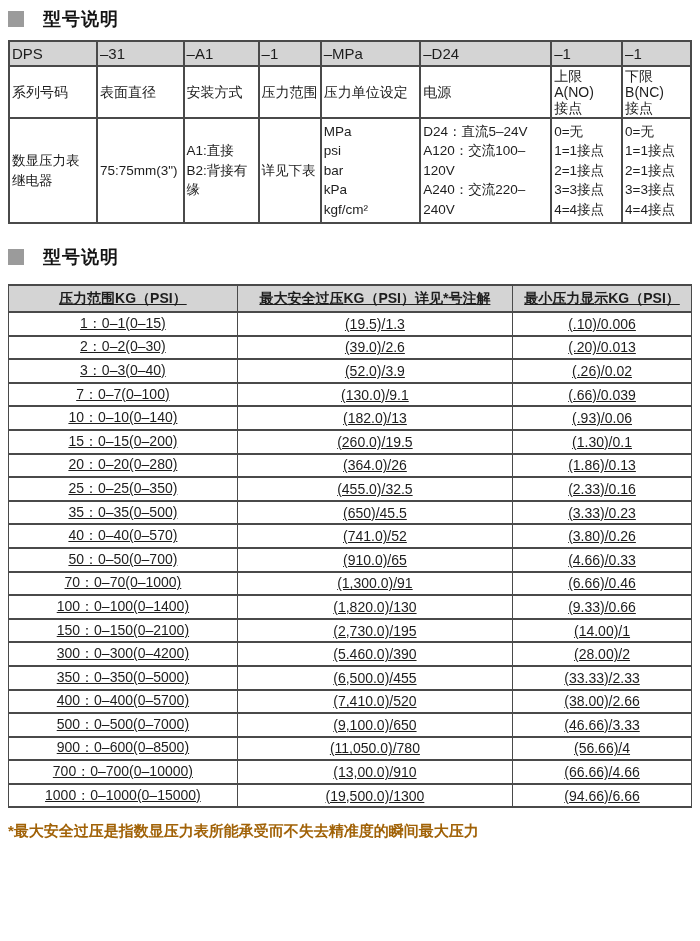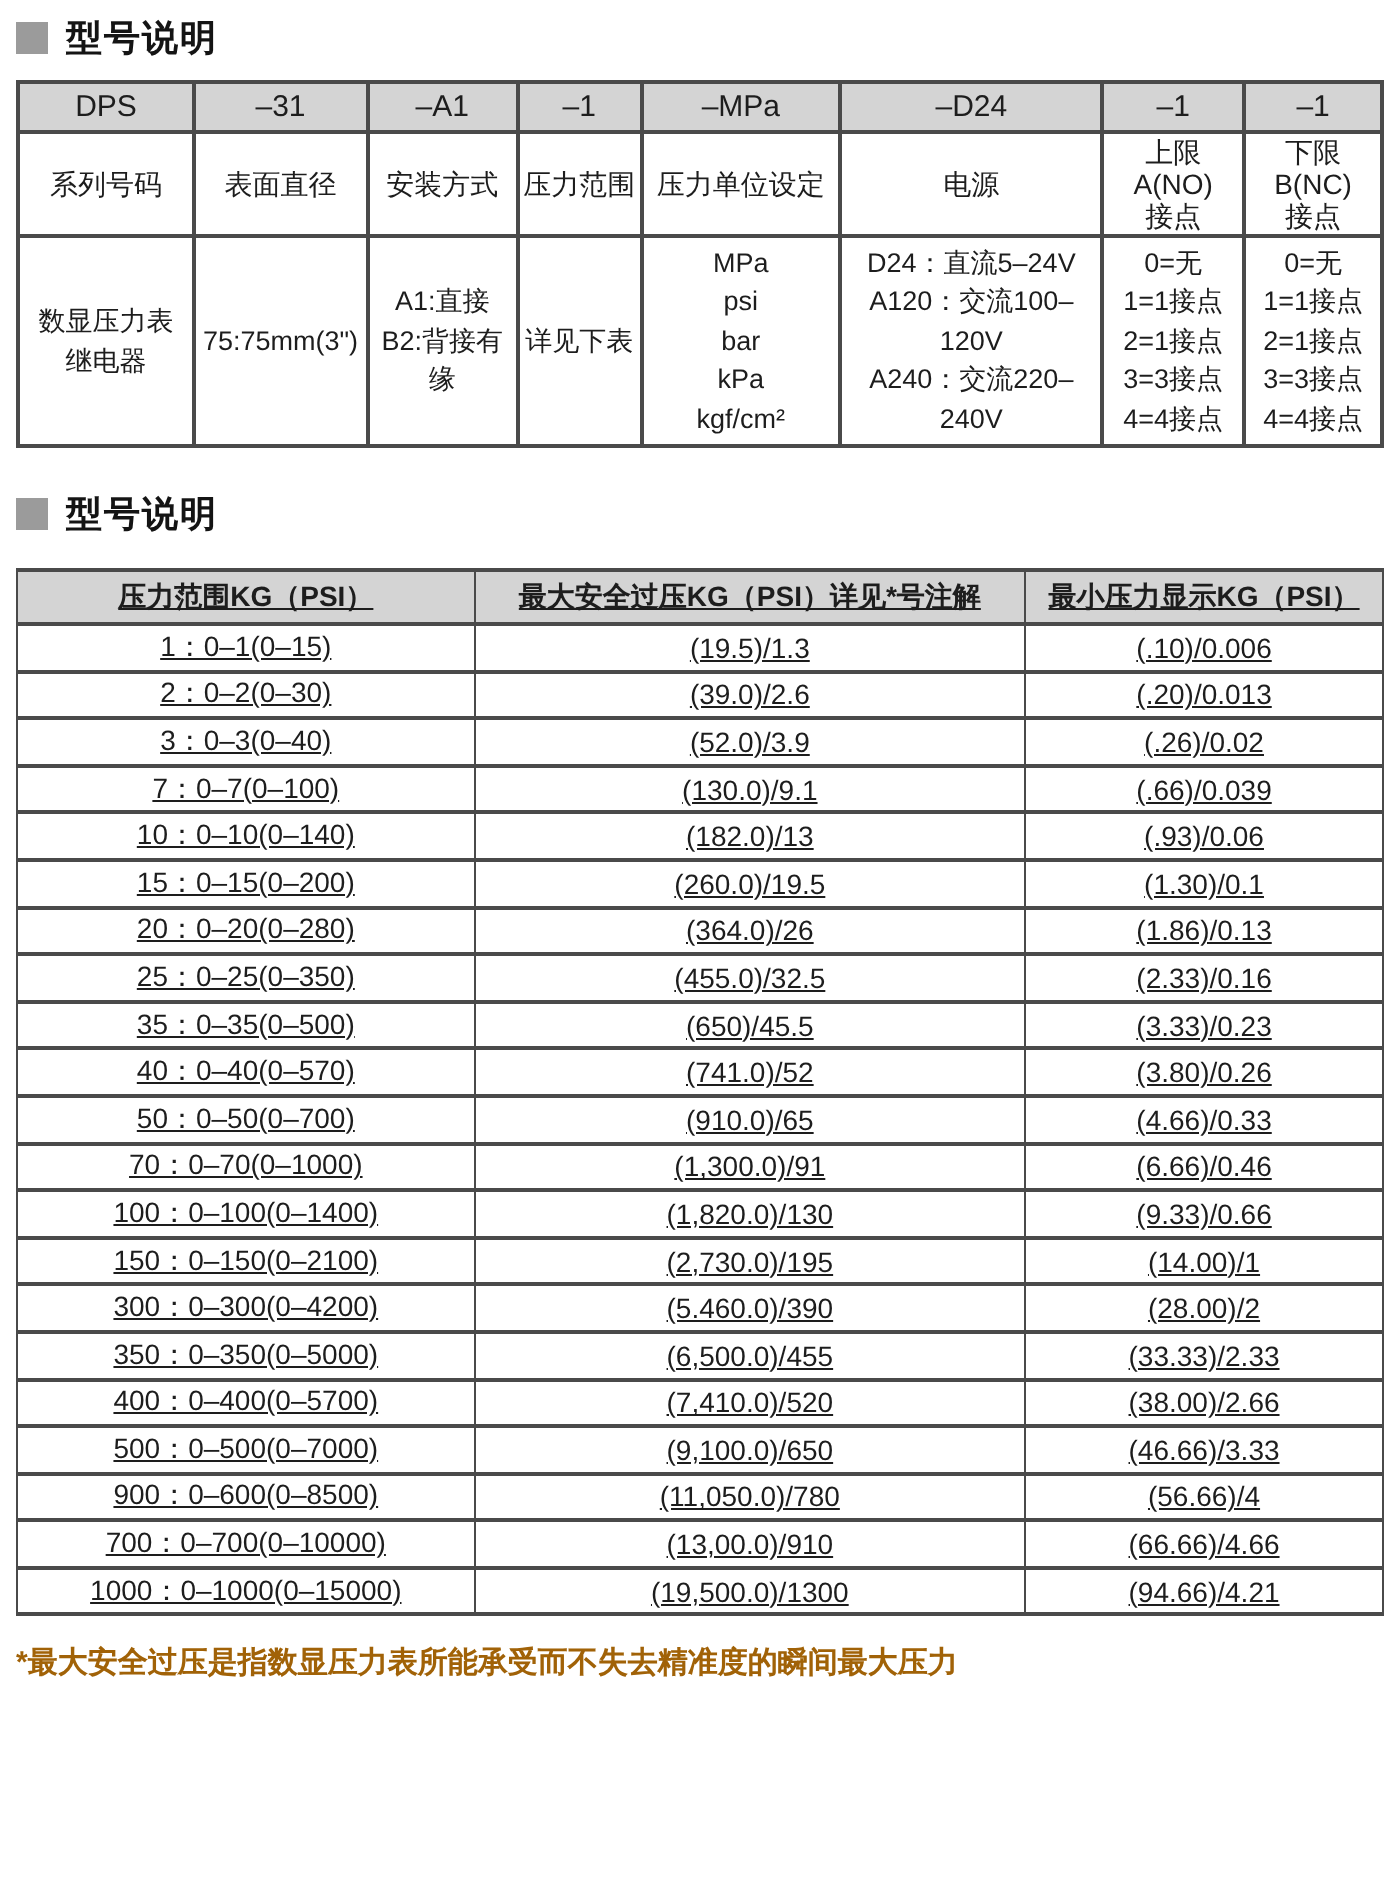--- a/index.html
+++ b/index.html
@@ -7,31 +7,31 @@
     width: 700px;
     height: 941px;
     background: #ffffff;
     font-family: "Liberation Sans", sans-serif;
     color: #1d1d1d;
     -webkit-font-smoothing: antialiased;
   }
   .page { box-sizing: border-box; padding: 8px; }
 
   
-  .section-title { display: flex; align-items: center; gap: 9px; height: 22px; }
+  .section-title { display: flex; align-items: center; gap: 19px; height: 22px; }
   .section-title .sq { width: 16px; height: 16px; background: #9b9b9b; flex: 0 0 auto; }
   .section-title .txt { font-size: 18px; font-weight: 800; color: #141414; letter-spacing: 1px; }
 
   table { border-collapse: collapse; table-layout: fixed; width: 684px; }
 
   
   .model-table { margin-top: 10px; }
   .model-table td {
     border: 2px solid #4a4a4a;
-    text-align: center;
+    text-align: left;
     vertical-align: middle;
     white-space: pre-line;
     overflow: hidden;
     padding: 1px 2px;
   }
   .model-table tr.codes td { background: #d4d4d4; height: 21px; font-size: 15px; }
   .model-table tr.labels td { height: 33px; font-size: 14px; line-height: 16px; }
   .model-table tr.details td { height: 101px; font-size: 13.5px; line-height: 19.5px; }
 
   
@@ -241,20 +241,20 @@
         <td>(56.66)/4</td>
       </tr>
         <tr>
         <td>700：0–700(0–10000)</td>
         <td>(13,00.0)/910</td>
         <td>(66.66)/4.66</td>
       </tr>
         <tr>
         <td>1000：0–1000(0–15000)</td>
         <td>(19,500.0)/1300</td>
-        <td>(94.66)/4.21</td>
+        <td>(94.66)/6.66</td>
       </tr>
       </tbody>
   </table>
 
   <div class="footnote">*最大安全过压是指数显压力表所能承受而不失去精准度的瞬间最大压力</div>
 
 </div>
 
 </body></html>

